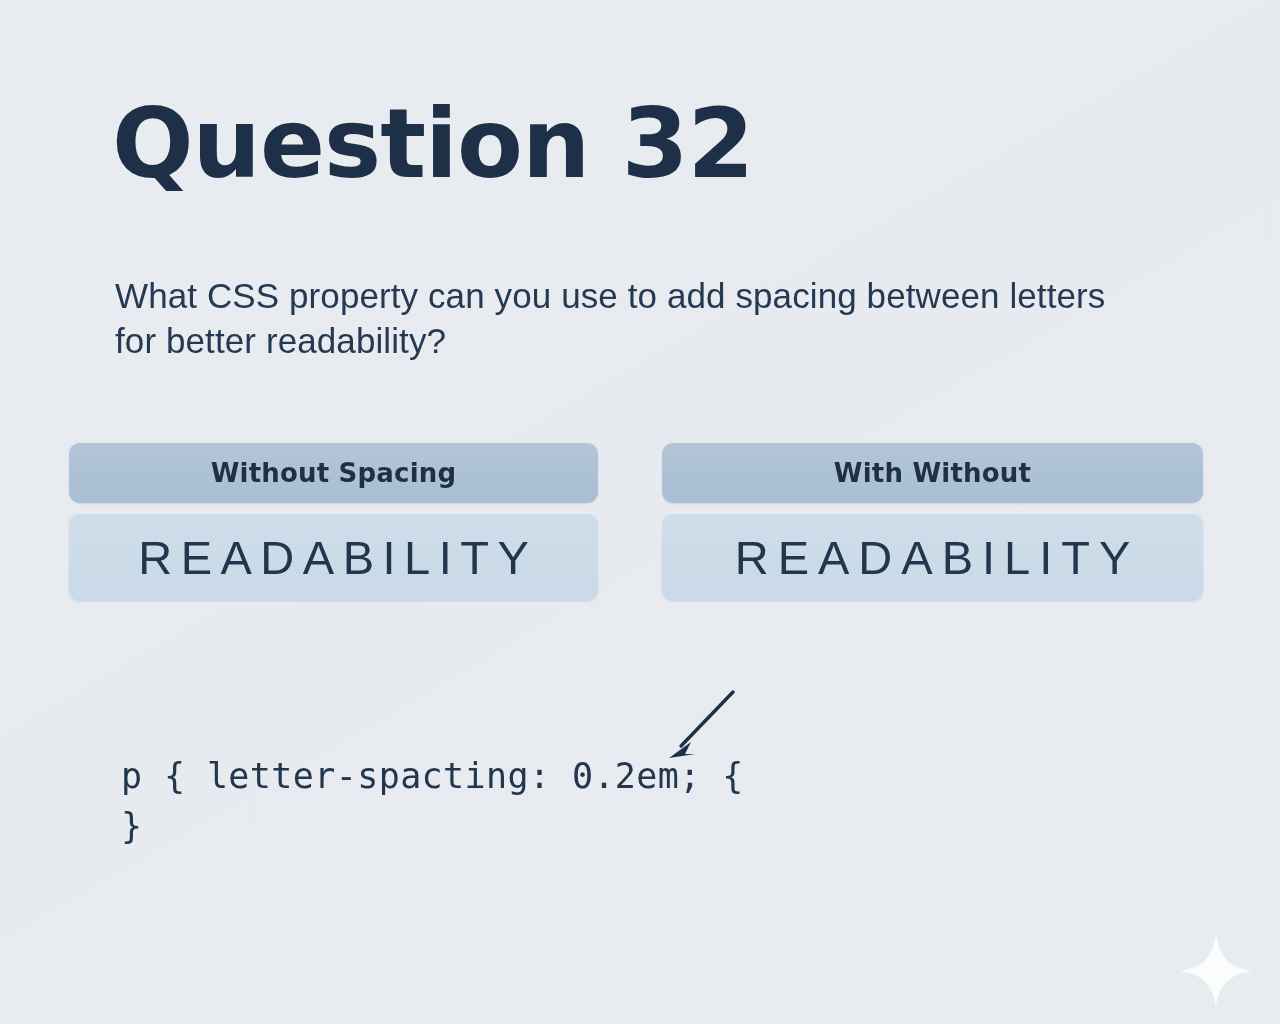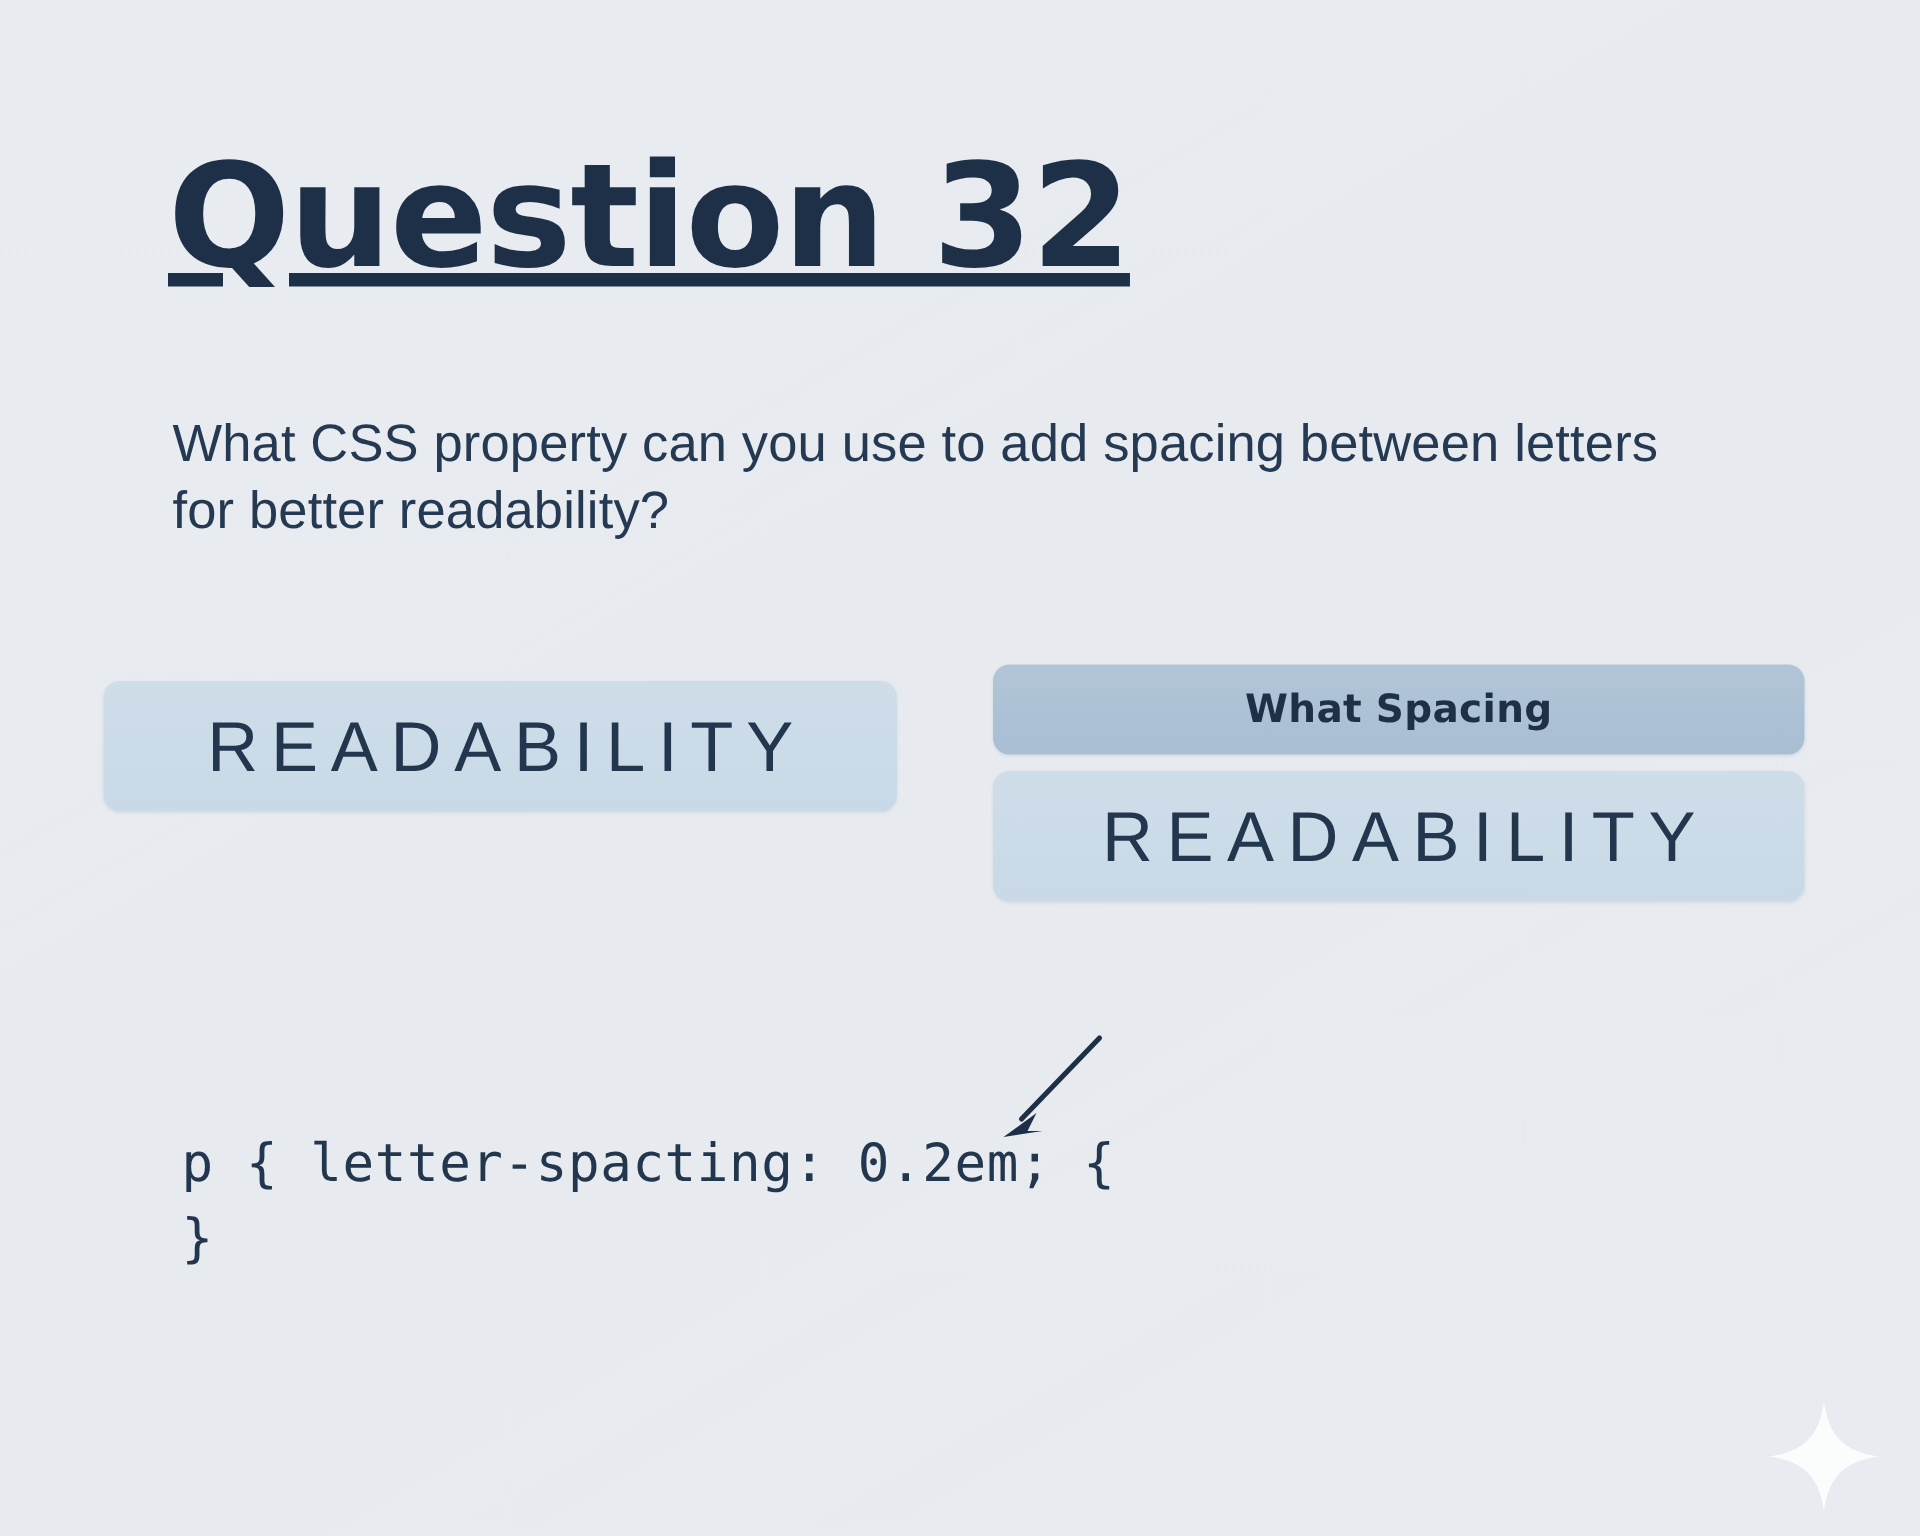--- a/index.html
+++ b/index.html
@@ -25,21 +25,20 @@
     position: absolute;
     left: 112px;
     top: 96px;
     font-family: "DejaVu Sans", sans-serif;
     font-size: 96px;
     font-weight: 700;
     letter-spacing: -1px;
     color: #1e3048;
     line-height: 1.0;
     white-space: nowrap;
-    text-decoration: underline;
   }
 
   
   #question {
     position: absolute;
     left: 115px;
     top: 230px;
     width: 1000px;
     font-family: "Liberation Sans", sans-serif;
     font-size: 35px;
@@ -130,28 +129,31 @@
 </head>
 <body>
 
 <div id="slide">
 
   <div id="title">Question 32</div>
 
   <div id="question">What CSS property can you use to add spacing between letters for better readability?</div>
 
   <div id="card-left" class="card">
+    <div class="card-header">
+      <span class="card-header-label">Without Spacing</span>
+    </div>
     <div class="card-body">
       <span id="sample-left" class="sample-word">READABILITY</span>
     </div>
   </div>
 
   <div id="card-right" class="card">
     <div class="card-header">
-      <span class="card-header-label">What Spacing</span>
+      <span class="card-header-label">With Without</span>
     </div>
     <div class="card-body">
       <span id="sample-right" class="sample-word">READABILITY</span>
     </div>
   </div>
 
   <svg id="arrow" viewBox="0 0 100 90">
     <line x1="78" y1="12" x2="26" y2="66" stroke="#1e3048" stroke-width="3.4" stroke-linecap="round"></line>
     <polygon points="14,78 36,62 30,74 40,74" fill="#1e3048"></polygon>
   </svg>

